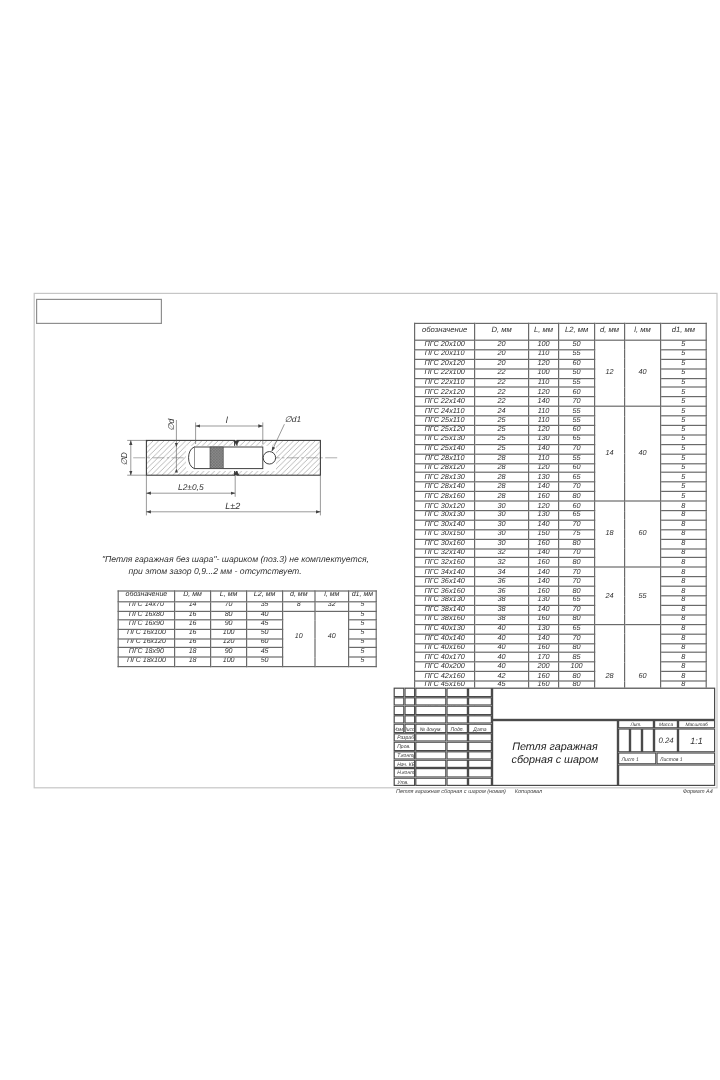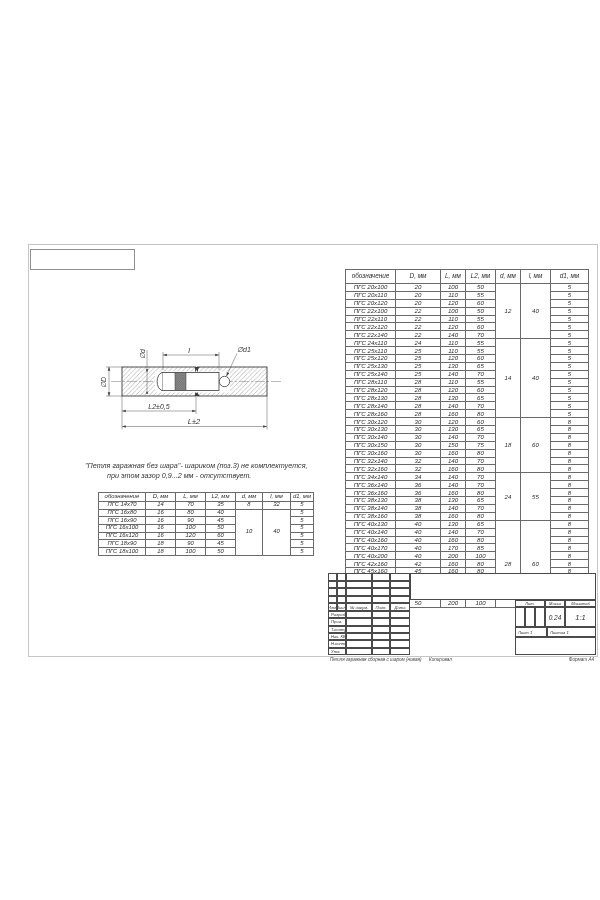--- a/index.html
+++ b/index.html
@@ -498,20 +498,24 @@
         <td>ПГС 50х200</td>
         <td>50</td>
         <td>200</td>
         <td>100</td>
         <td>10</td>
       </tr>
     </tbody>
   </table>
 
 <div id="titleblock" class="abs">
+  <div class="tb-title">
+    <div>Петля гаражная</div>
+    <div>сборная с шаром</div>
+  </div>
 <div class="tb-cell" style="left: 0px; top: 0px; width: 9px; height: 7.5px;"></div>
     <div class="tb-cell" style="left: 9px; top: 0px; width: 9px; height: 7.5px;"></div>
     <div class="tb-cell" style="left: 18px; top: 0px; width: 26px; height: 7.5px;"></div>
     <div class="tb-cell" style="left: 44px; top: 0px; width: 18px; height: 7.5px;"></div>
     <div class="tb-cell" style="left: 62px; top: 0px; width: 20px; height: 7.5px;"></div>
     <div class="tb-cell" style="left: 0px; top: 7.5px; width: 9px; height: 7.5px;"></div>
     <div class="tb-cell" style="left: 9px; top: 7.5px; width: 9px; height: 7.5px;"></div>
     <div class="tb-cell" style="left: 18px; top: 7.5px; width: 26px; height: 7.5px;"></div>
     <div class="tb-cell" style="left: 44px; top: 7.5px; width: 18px; height: 7.5px;"></div>
     <div class="tb-cell" style="left: 62px; top: 7.5px; width: 20px; height: 7.5px;"></div>

